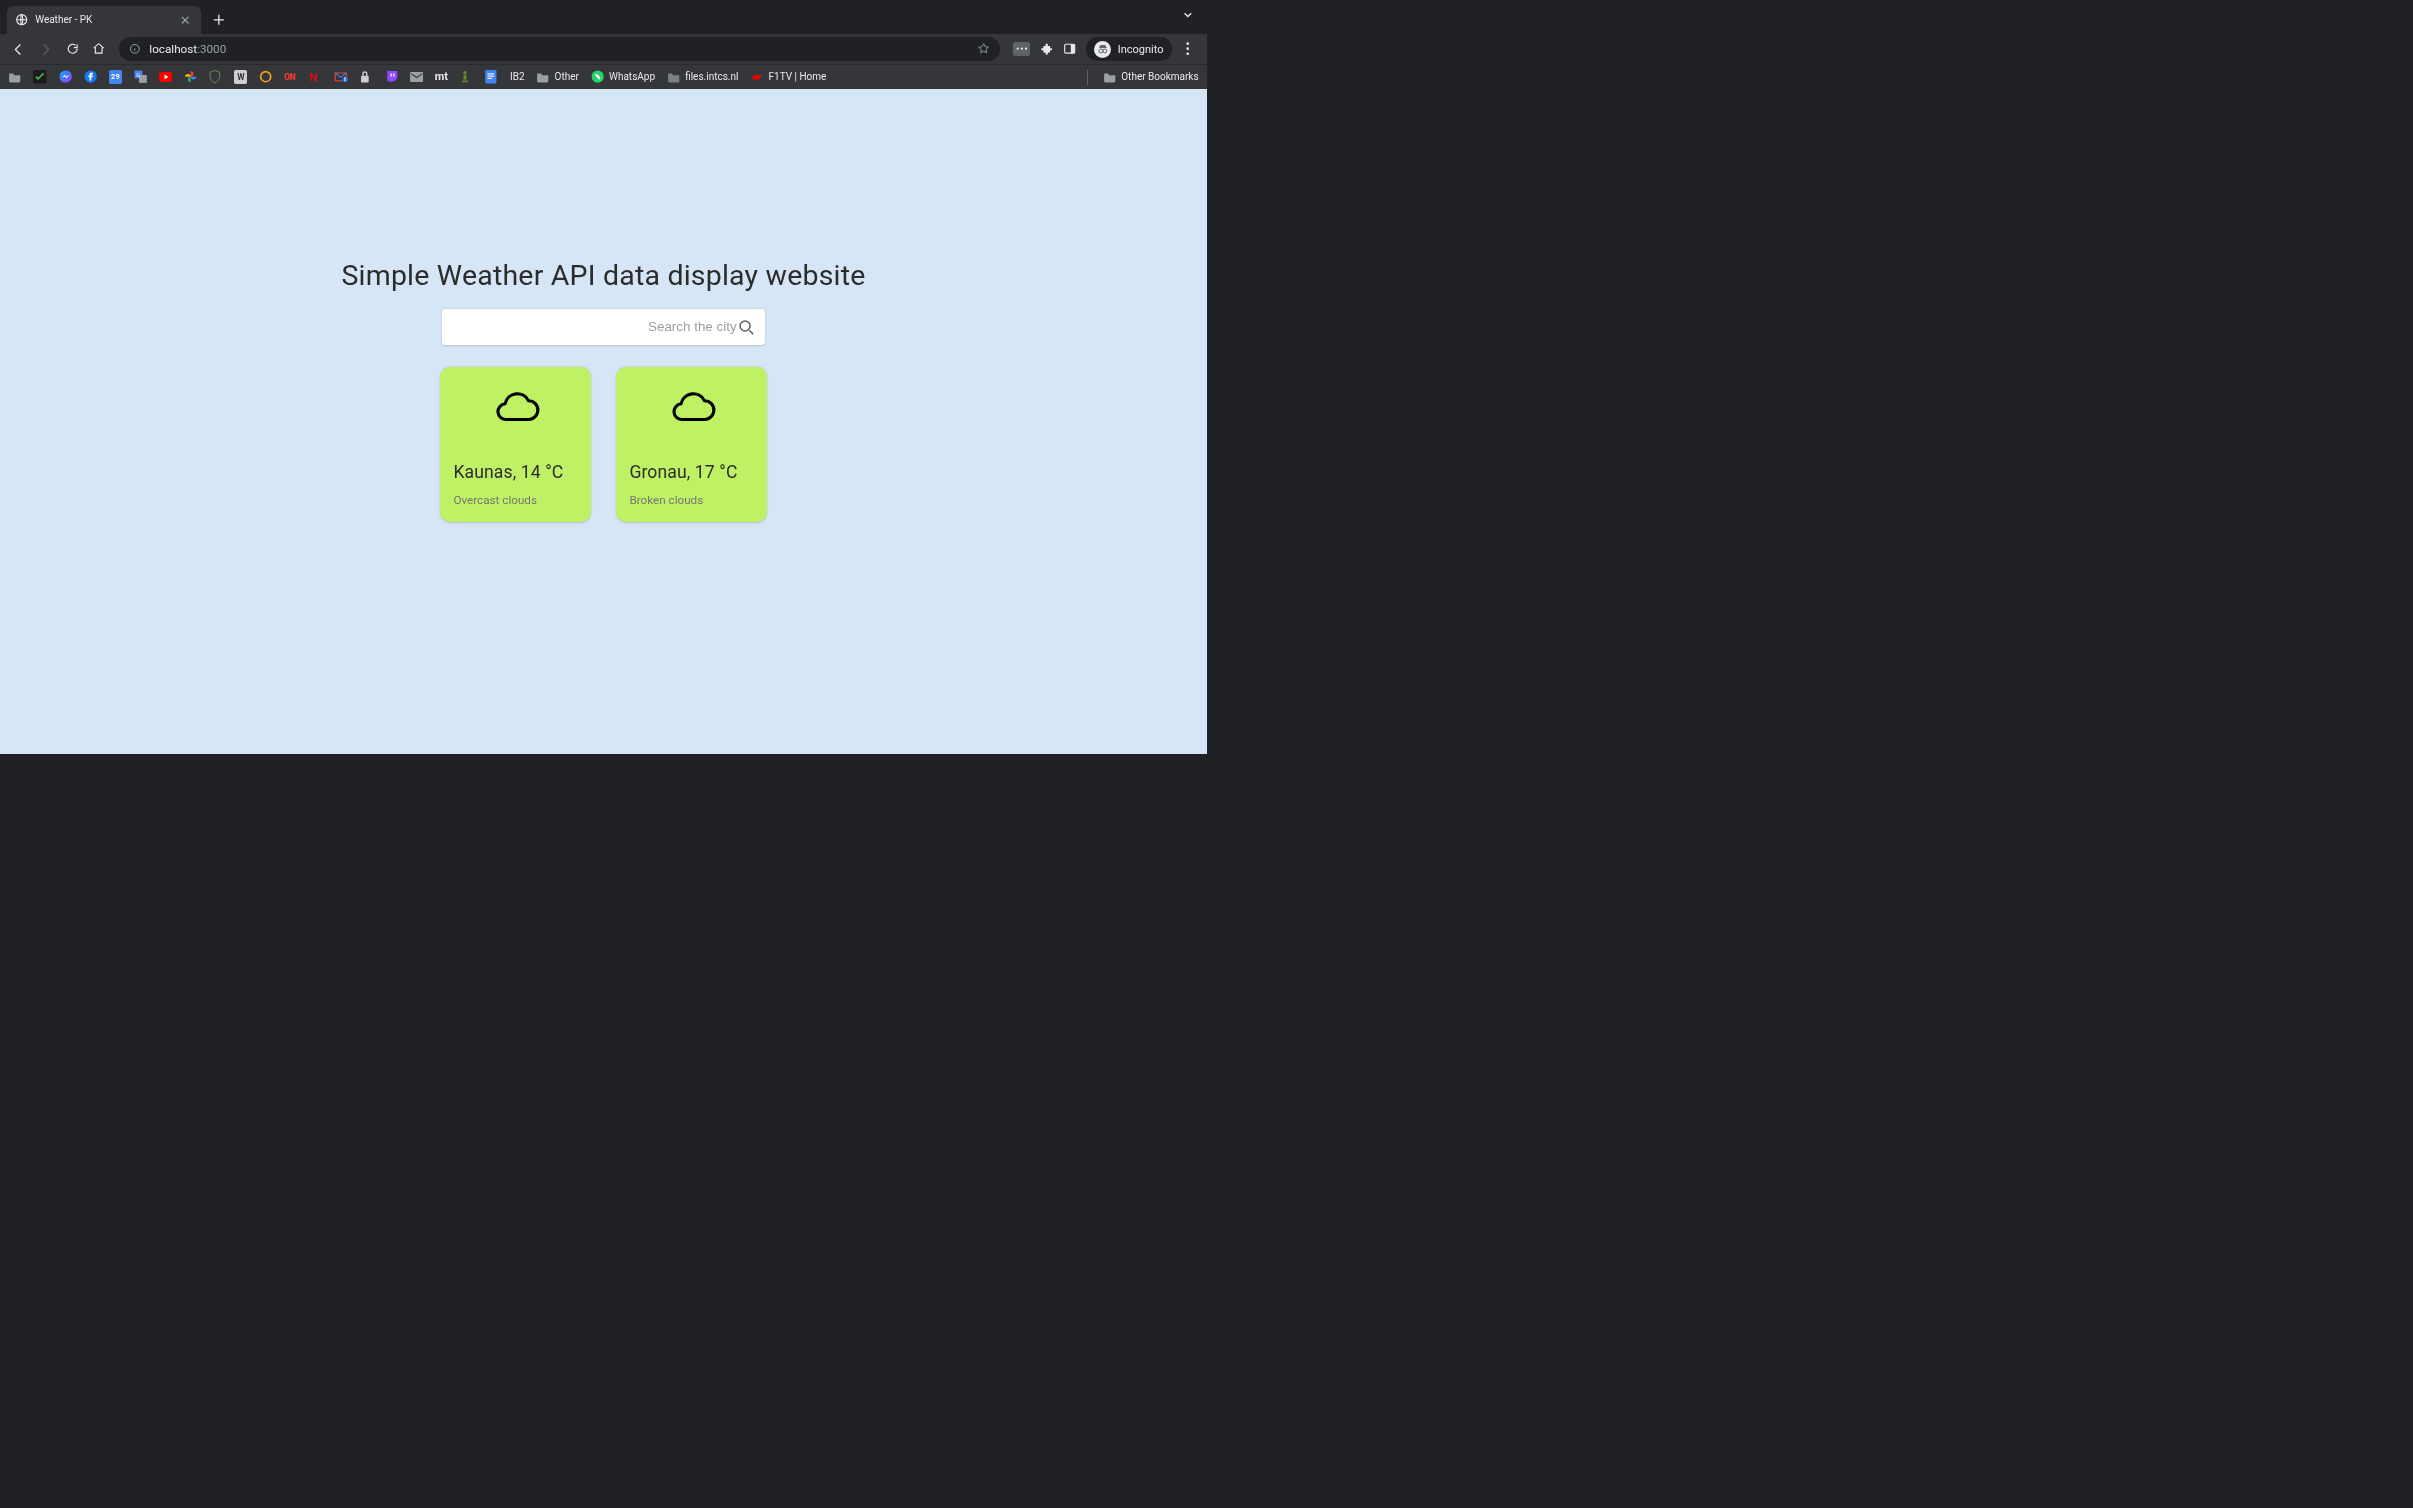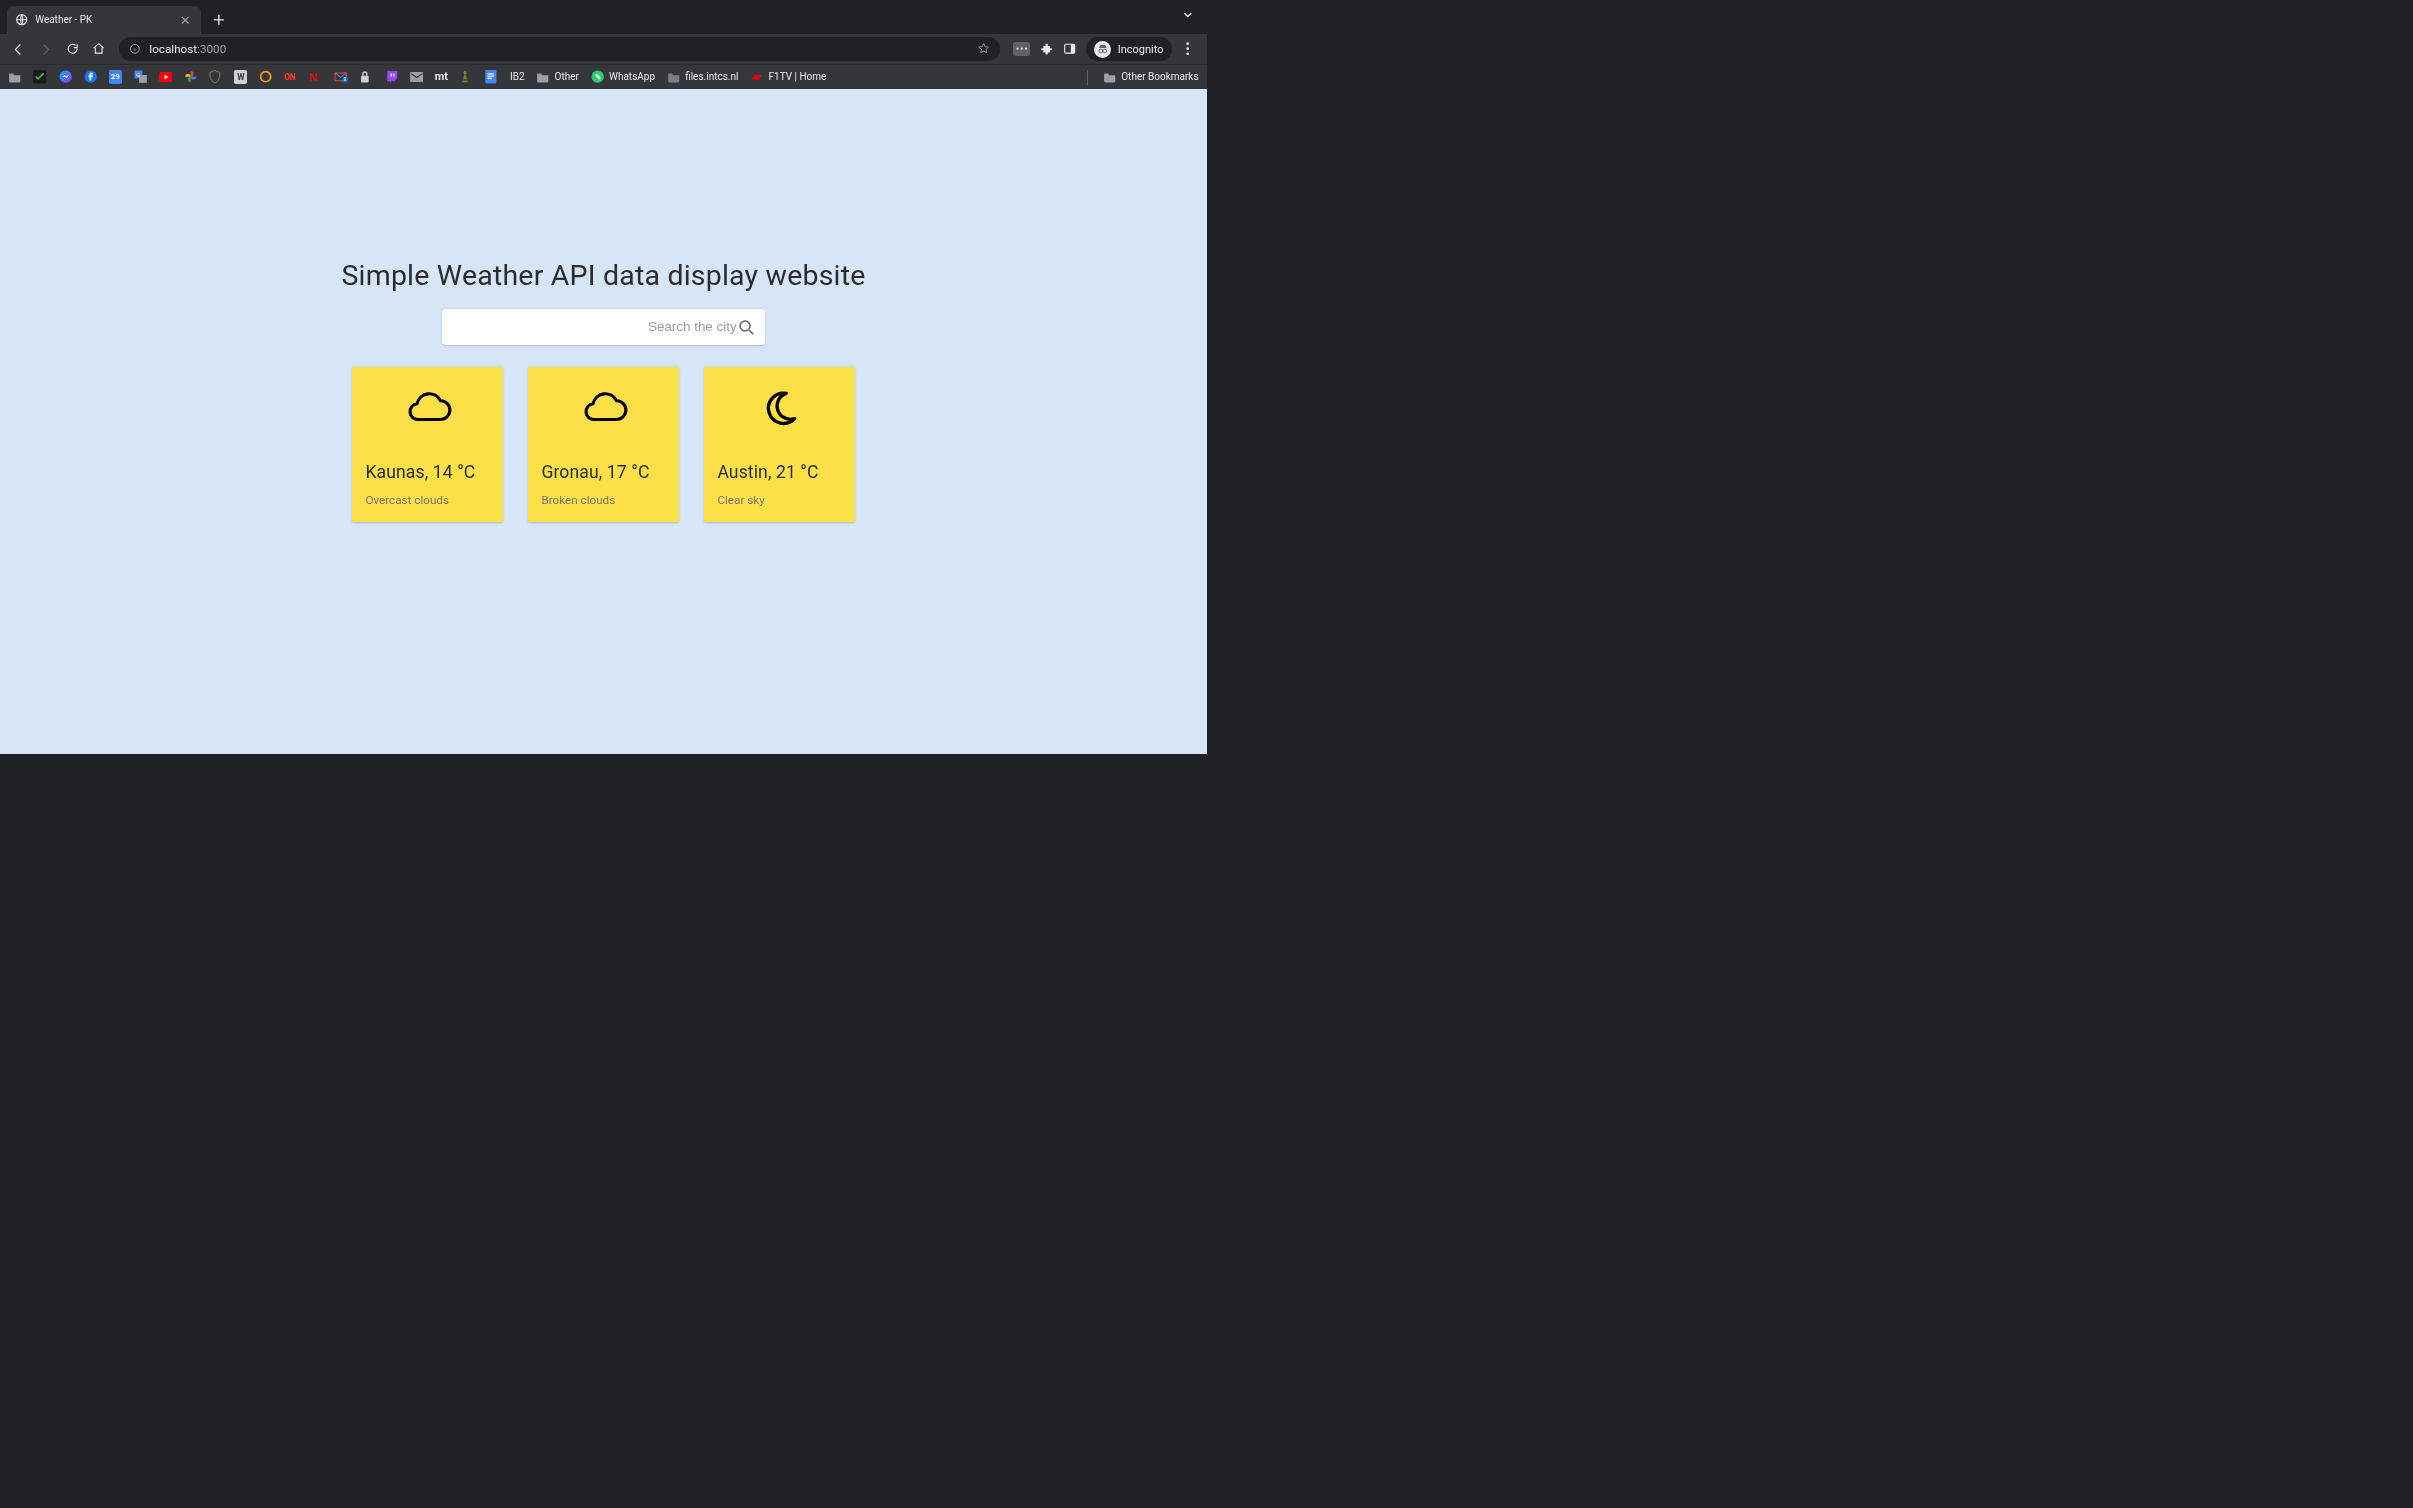--- a/index.html
+++ b/index.html
@@ -135,22 +135,22 @@
     }
     .search-input::placeholder { color:#9e9e9e; }
     .search-btn { color:#616161; display:flex; cursor:pointer; }
 
     .cards {
       display:flex; justify-content:center; gap:25px;
       margin-top: 22px;
     }
     .card {
       width: 151px;
-      background:#fde047;
-      border-radius:2px;
+      background:#bef264;
+      border-radius:10px;
       box-shadow: 0 0.8px 2.5px rgba(0,0,0,0.12), 0 0.8px 1.7px rgba(0,0,0,0.06);
       padding: 18.4px 13.4px 15px;
       text-align:left;
     }
     .card-icon-row { display:flex; justify-content:center; margin-bottom: 35px; margin-top: 5px;}
     .card-icon { width:50px; height:37px; display:flex;align-items:center;justify-content:center;}
     .card-title { font-size: 17.6px; color:#2c2c2c; font-weight:400; white-space:nowrap; letter-spacing:0.1px;}
     .card-sub { font-size: 11.7px; color:#757575; margin-top:11px; }
   </style>
 </head>
@@ -501,27 +501,16 @@
           <div class="card-icon-row">
             <span class="card-icon">
               <svg width="50" height="37" viewBox="0 0 64 44">
                 <path d="M48 36a12 12 0 0 0 0-24 16 16 0 0 0-30 4 10 10 0 0 0 2 20z" fill="none" stroke="#000" stroke-width="4" stroke-linejoin="round"></path>
               </svg>
             </span>
           </div>
           <div class="card-title">Gronau, 17 °C</div>
           <div class="card-sub">Broken clouds</div>
         </div>
-        <div class="card">
-          <div class="card-icon-row">
-            <span class="card-icon">
-              <svg width="37" height="37" viewBox="0 0 44 44">
-                <path d="M30 4a18 18 0 1 0 10 30 14 14 0 0 1-10-30z" fill="none" stroke="#000" stroke-width="4" stroke-linejoin="round"></path>
-              </svg>
-            </span>
-          </div>
-          <div class="card-title">Austin, 21 °C</div>
-          <div class="card-sub">Clear sky</div>
-        </div>
       </div>
   </div>
 </div>
 
 
 </body></html>

